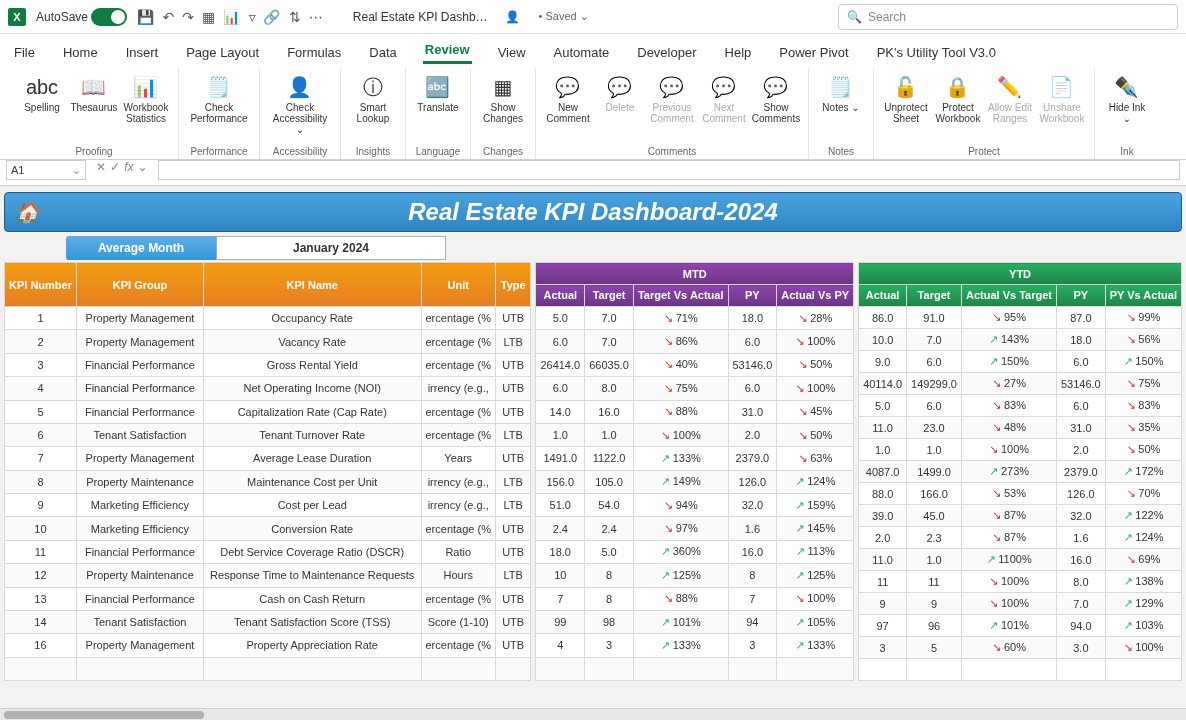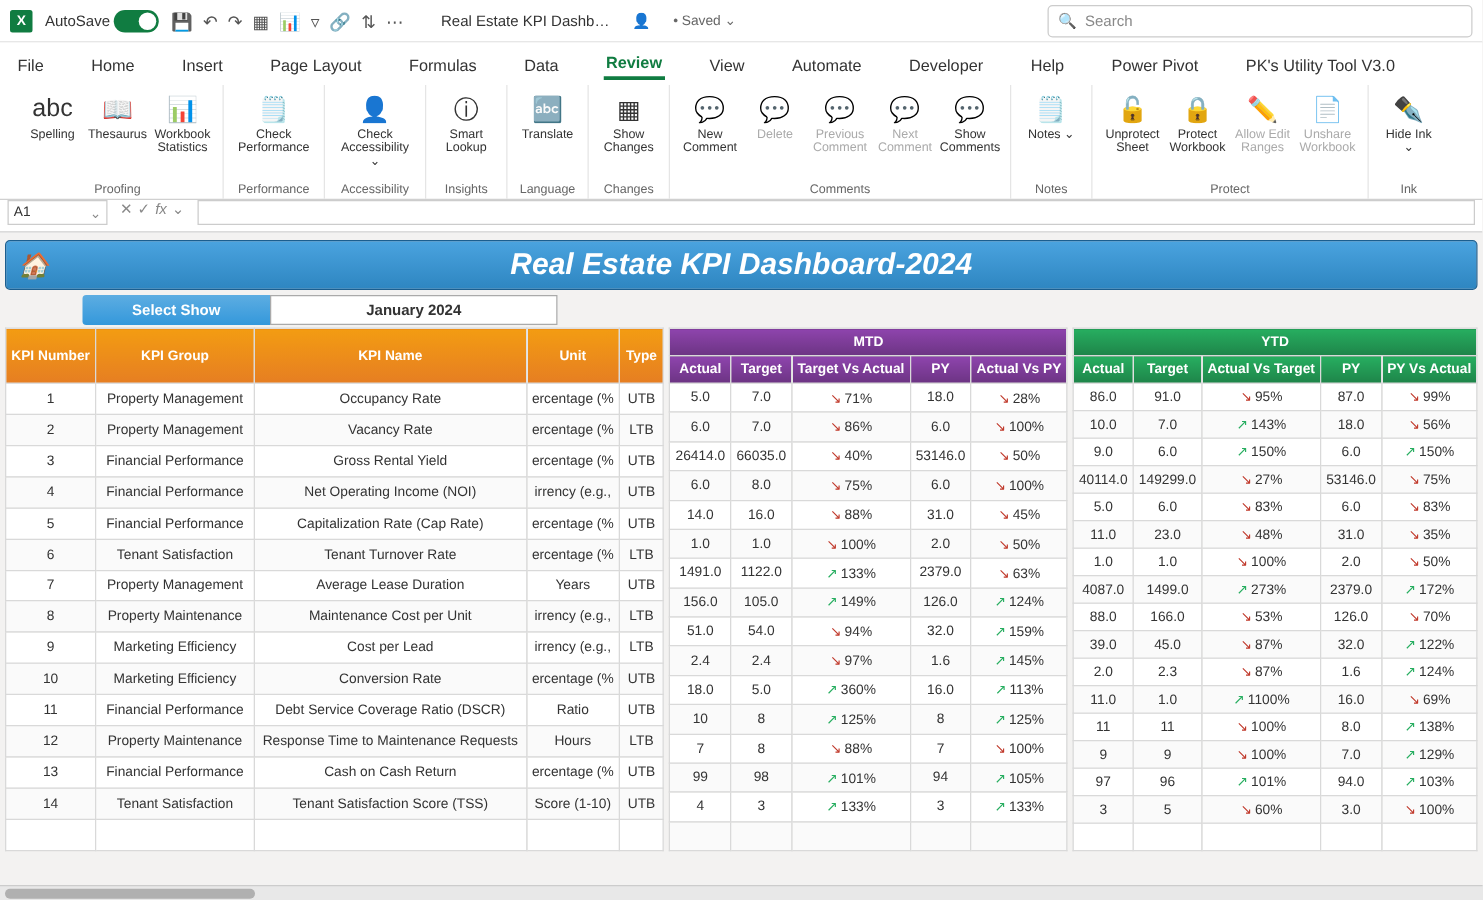--- a/index.html
+++ b/index.html
@@ -7,21 +7,21 @@
 .titlebar{height:34px;background:#fff;display:flex;align-items:center;padding:0 8px;gap:10px;border-bottom:1px solid #e0e0e0}
 .xicon{width:18px;height:18px;background:#107c41;color:#fff;display:flex;align-items:center;justify-content:center;font-weight:bold;font-size:11px;border-radius:2px}
 .autosave{display:flex;align-items:center;gap:3px;font-size:12px}
 .toggle{width:36px;height:18px;background:#107c41;border-radius:9px;position:relative}
 .toggle::after{content:'';position:absolute;right:2px;top:2px;width:14px;height:14px;background:#fff;border-radius:50%}
 .qat{display:flex;gap:8px;align-items:center;color:#555}
 .qat span{cursor:pointer;font-size:14px}
 .doctitle{margin-left:20px;font-size:12px;color:#333}
 .saved{color:#666;font-size:11px;margin-left:8px}
 .searchbox{margin-left:auto;width:340px;height:26px;background:#fff;border:1px solid #ccc;border-radius:4px;display:flex;align-items:center;padding:0 8px;gap:6px;color:#888}
-.tabs{height:30px;background:#fff;display:flex;align-items:end;padding:0 12px;gap:34px;font-size:13px}
+.tabs{height:30px;background:#fff;display:flex;align-items:end;padding:0 12px;gap:24px;font-size:13px}
 .tab{padding:4px 2px;cursor:pointer;color:#333}
 .tab.active{border-bottom:3px solid #107c41;font-weight:600;color:#107c41}
 .ribbon{height:96px;background:#fff;display:flex;border-bottom:1px solid #d0d0d0;padding:4px 10px 0}
 .rgroup{display:flex;flex-direction:column;align-items:center;border-right:1px solid #e5e5e5;padding:0 8px;position:relative}
 .rgroup:last-child{border-right:none}
 .rgroup-items{display:flex;gap:4px;flex:1;align-items:flex-start;padding-top:4px}
 .rgroup-label{font-size:10px;color:#666;padding:2px 0}
 .rbtn{display:flex;flex-direction:column;align-items:center;justify-content:flex-start;width:56px;gap:2px;cursor:pointer;padding:2px;text-align:center}
 .rbtn.narrow{width:48px}
 .rbtn.wide{width:64px}
@@ -244,21 +244,21 @@
 </div>
 
 <div class="sheet">
   <div class="dashtitle">
     <span class="homeicon">🏠</span>
     <span>Real Estate KPI Dashboard-2024</span>
   </div>
   <div class="controls">
     <div style="width:60px"></div>
     <div class="selmonth">
-      <div class="lbl">Select Show</div>
+      <div class="lbl">Average Month</div>
       <div class="val">January 2024</div>
     </div>
   </div>
   <div class="grid" id="grid">
       <table class="block" style="width:540px">
         <thead class="kpihead">
           <tr>
             <th style="width:50px;height:44px">KPI Number</th>
             <th style="width:150px">KPI Group</th>
             <th style="width:230px">KPI Name</th>
@@ -359,20 +359,27 @@
             <td>UTB</td>
           </tr>
           <tr>
             <td>14</td>
             <td>Tenant Satisfaction</td>
             <td>Tenant Satisfaction Score (TSS)</td>
             <td>Score (1-10)</td>
             <td>UTB</td>
           </tr>
           <tr>
+            <td>16</td>
+            <td>Property Management</td>
+            <td>Property Appreciation Rate</td>
+            <td>ercentage (%</td>
+            <td>UTB</td>
+          </tr>
+          <tr>
             <td>&nbsp;</td>
             <td></td>
             <td></td>
             <td></td>
             <td></td>
           </tr>
         </tbody>
       </table>
       <table class="block" style="width:300px">
         <thead class="mtdhead">

